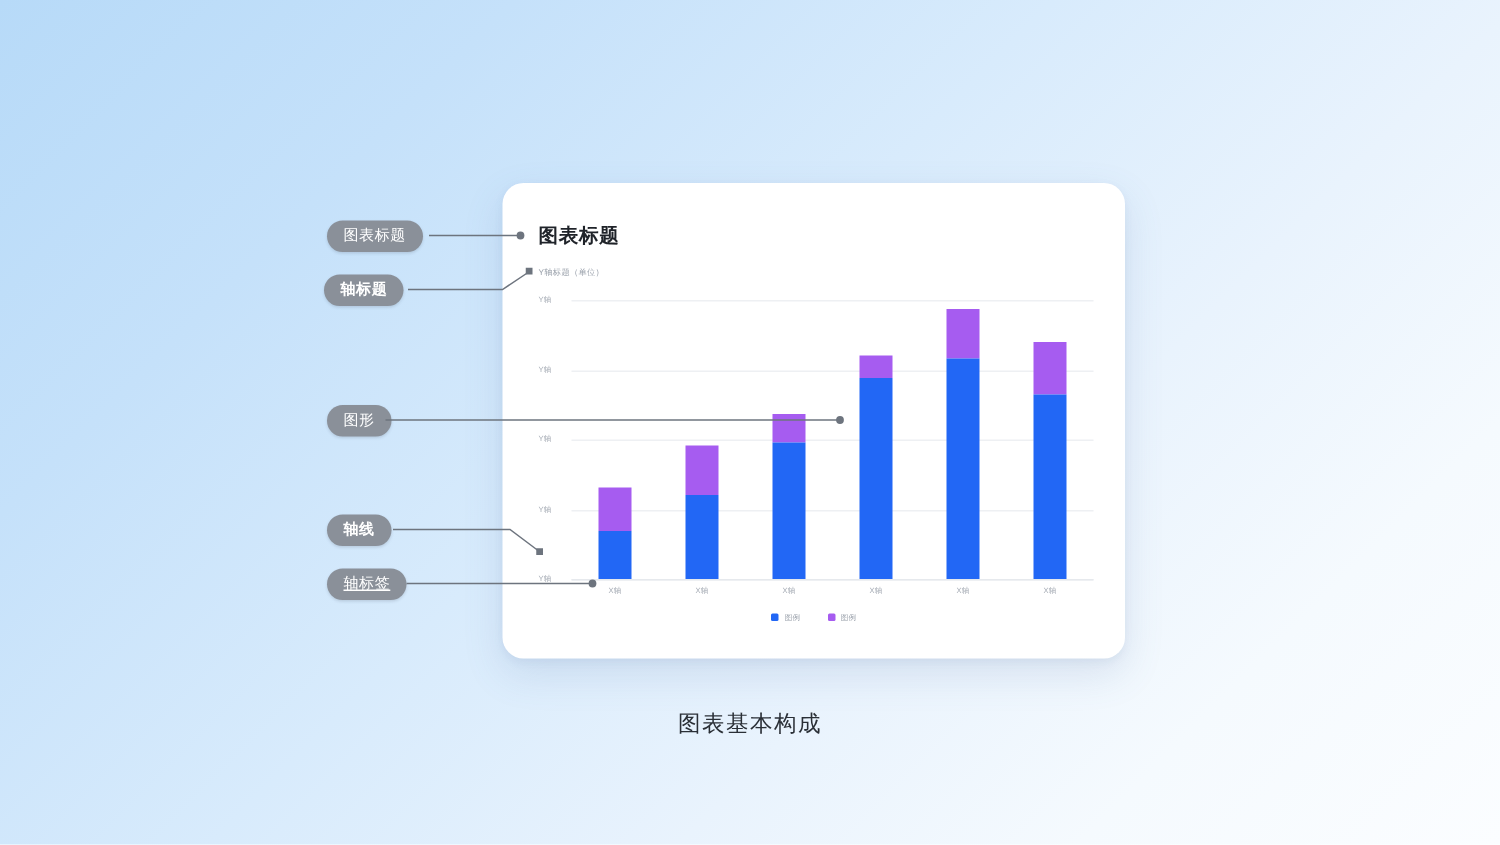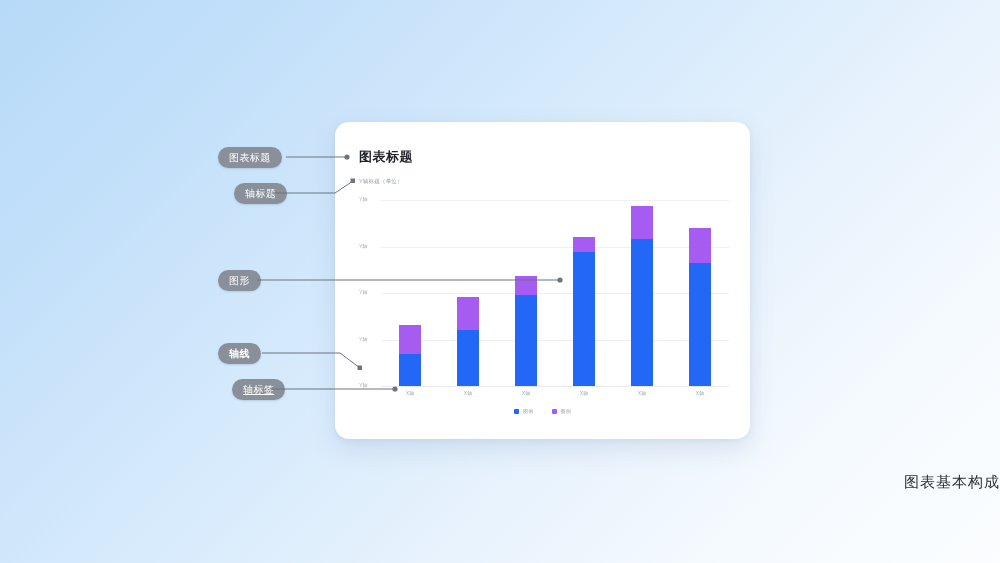--- a/index.html
+++ b/index.html
@@ -24,24 +24,24 @@
     border-radius: 11px;
     height: 21px;
     line-height: 21px;
     padding: 0 11px;
     font-size: 10px;
     letter-spacing: 0.4px;
     white-space: nowrap;
     box-shadow: 0 1px 2px rgba(60,70,90,0.18);
   }
   .pill.p-title  { left: 218px; top: 147px; }
-  .pill.p-axist  { left: 234px; top: 183px; }
+  .pill.p-axist  { left: 216px; top: 183px; font-weight: bold; }
   .pill.p-shape  { left: 218px; top: 270px; }
   .pill.p-axline { left: 218px; top: 343px; font-weight: bold; }
-  .pill.p-axlbl  { left: 232px; top: 379px; text-decoration: underline; }
+  .pill.p-axlbl  { left: 218px; top: 379px; text-decoration: underline; }
 
   .leader { position: absolute; overflow: visible; }
 
   
   .card {
     position: absolute;
     left: 335px; top: 122px;
     width: 415px; height: 317px;
     background: #ffffff;
     border-radius: 14px;
@@ -140,21 +140,21 @@
   }
   .legend-item { display: flex; align-items: center; gap: 4px; }
   .legend-swatch { width: 5px; height: 5px; border-radius: 1px; }
   .legend-label { font-size: 5px; color: #9aa1ab; letter-spacing: 0.2px; }
 
   
   .caption {
     position: absolute;
     left: 0; top: 473px;
     width: 1000px;
-    text-align: right;
+    text-align: center;
     font-size: 15px;
     color: #2a2f36;
     letter-spacing: 1px;
     z-index: 2;
   }
 </style>
 </head>
 <body>
 
 <svg class="leader" width="1000" height="563" style="left:0; top:0; z-index:5;">

